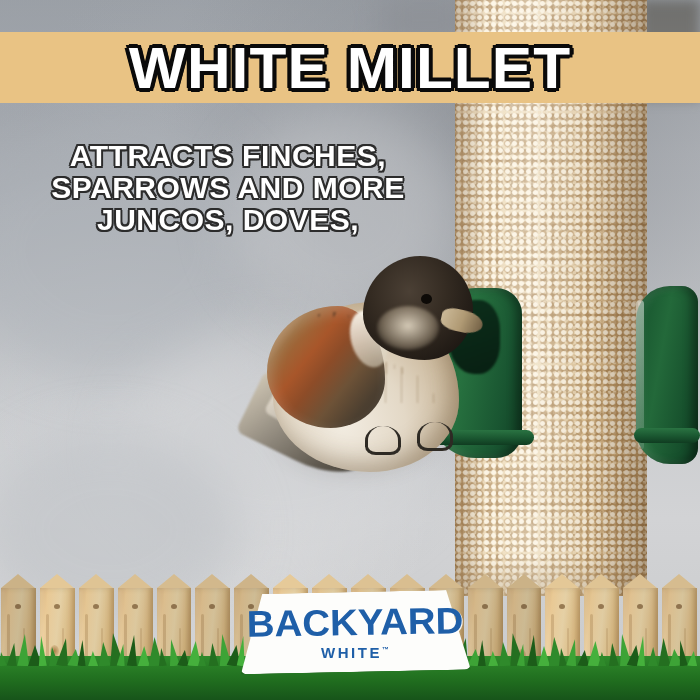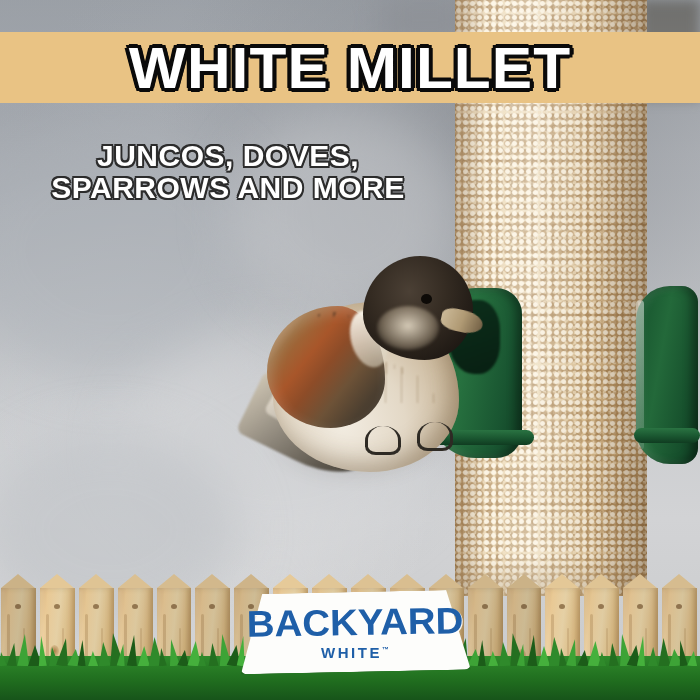--- a/index.html
+++ b/index.html
@@ -532,22 +532,23 @@
       <div class="blade" style="left: 658px; border-left-width: 6px; border-right-width: 6px; border-bottom: 28px solid rgb(36, 111, 32); transform: rotate(-2deg);"></div>
       <div class="blade" style="left: 668px; border-left-width: 7px; border-right-width: 7px; border-bottom: 17px solid rgb(61, 163, 54); transform: rotate(-5deg);"></div>
       <div class="blade" style="left: 678px; border-left-width: 4px; border-right-width: 4px; border-bottom: 26px solid rgb(28, 92, 25); transform: rotate(-8deg);"></div>
       <div class="blade" style="left: 688px; border-left-width: 5px; border-right-width: 5px; border-bottom: 15px solid rgb(69, 176, 60); transform: rotate(6deg);"></div>
     </div>
 
   <div class="banner"></div>
   <div class="banner-title">WHITE MILLET</div>
 
   <div class="subtitle">
+    <span class="ln">ATTRACTS FINCHES,</span>
+    <span class="ln">SPARROWS AND MORE</span>
     <span class="ln">JUNCOS, DOVES,</span>
-    <span class="ln">SPARROWS AND MORE</span>
   </div>
 
   <div class="logo">
     <div class="logo-fan"></div>
     <div class="logo-word">BACKYARD</div>
     <div class="logo-sub">
       <span>WHITE</span><span class="logo-tm">™</span>
     </div>
   </div>
 

